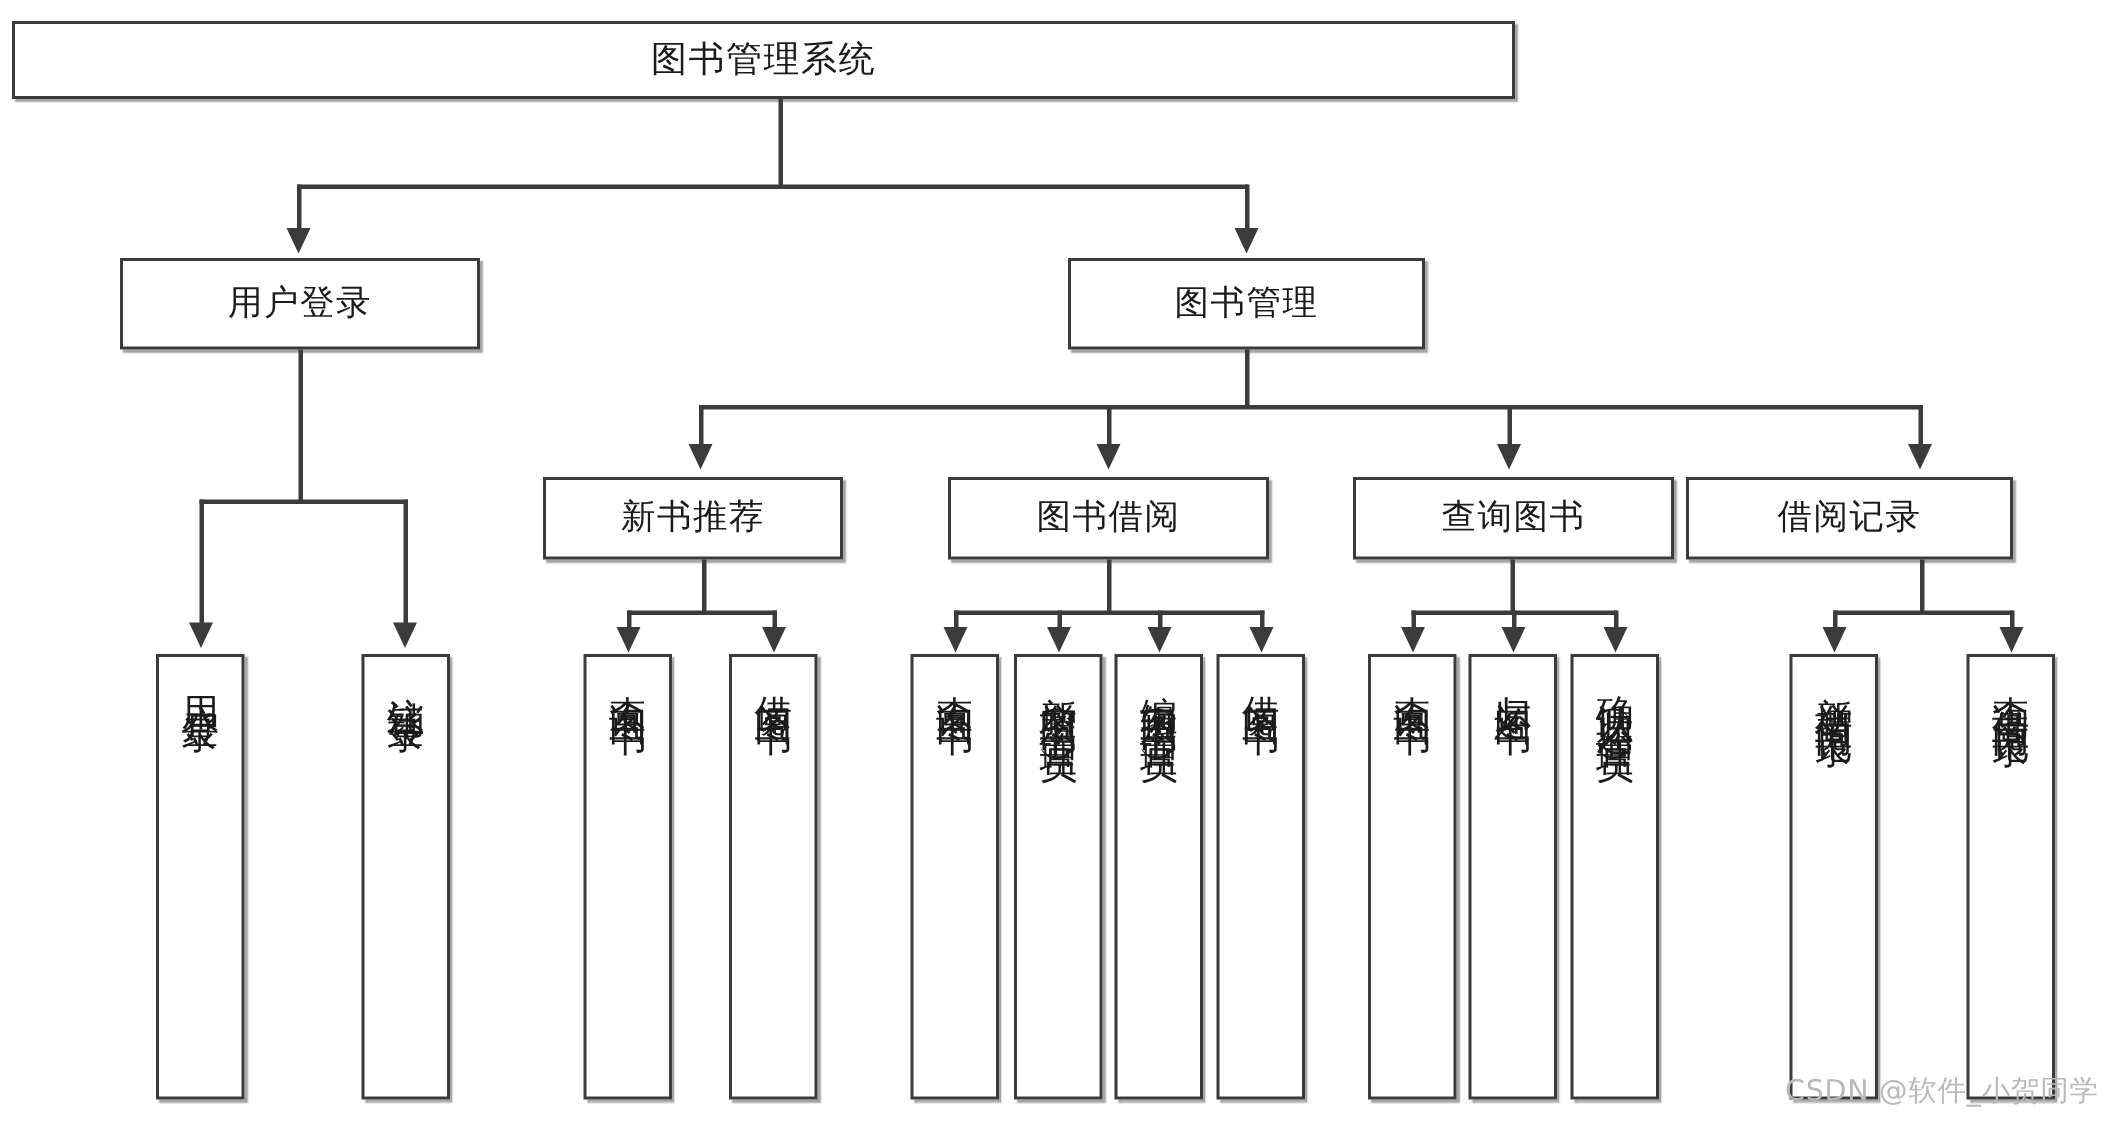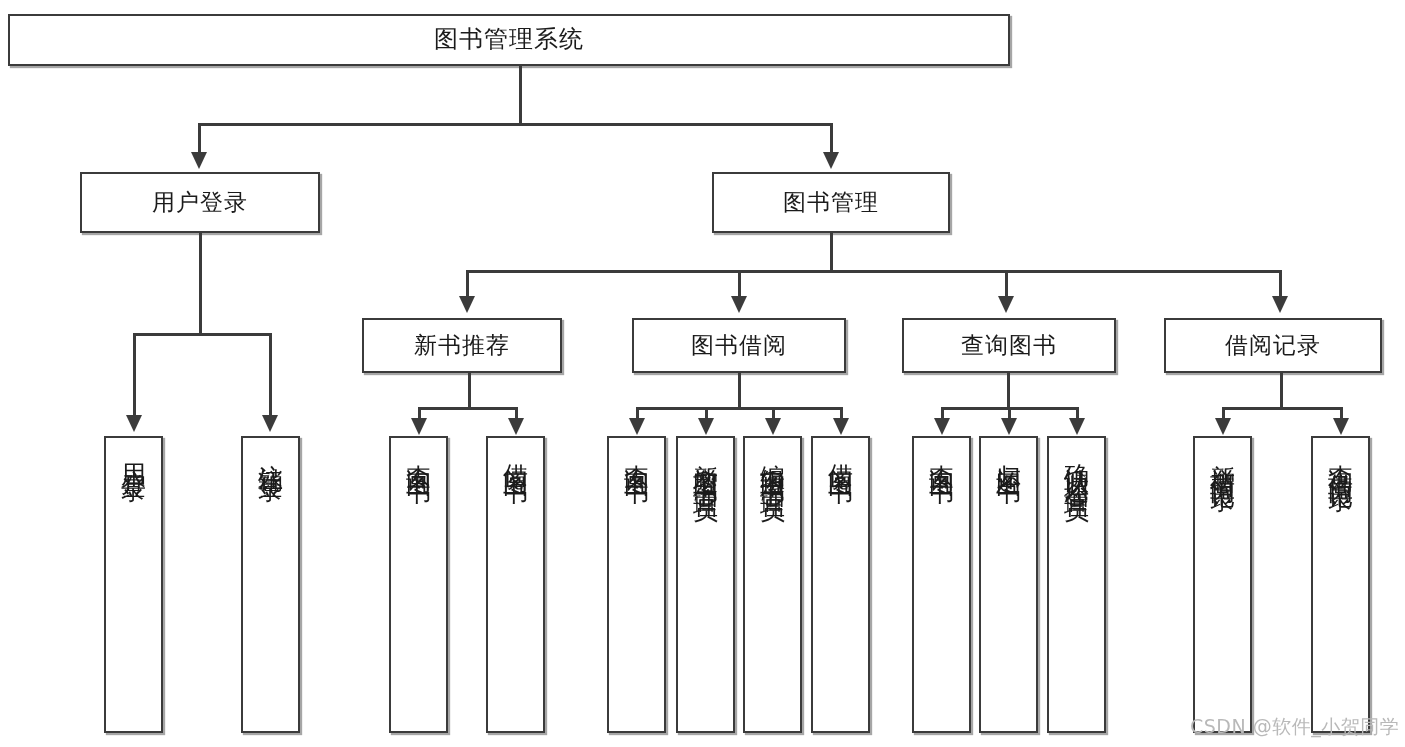--- a/index.html
+++ b/index.html
@@ -121,21 +121,21 @@
 
   <div class="node horiz" style="left:362px; top:318px; width:200px; height:55px;">
     <span class="lbl">新书推荐</span>
   </div>
   <div class="node horiz" style="left:632px; top:318px; width:214px; height:55px;">
     <span class="lbl">图书借阅</span>
   </div>
   <div class="node horiz" style="left:902px; top:318px; width:214px; height:55px;">
     <span class="lbl">查询图书</span>
   </div>
-  <div class="node horiz" style="left:1164px; top:318px; width:218px; height:55px;">
+  <div class="node horiz" style="left:1124px; top:318px; width:218px; height:55px;">
     <span class="lbl">借阅记录</span>
   </div>
 
   <div class="vline" style="left:468px; top:373px; height:36px;"></div>
   <div class="hline" style="left:418px; top:407px; width:100px;"></div>
   <div class="vline" style="left:418px; top:407px; height:13px;"></div>
   <div class="arrow" style="left:411px; top:418px;"></div>
   <div class="vline" style="left:515px; top:407px; height:13px;"></div>
   <div class="arrow" style="left:508px; top:418px;"></div>
 

